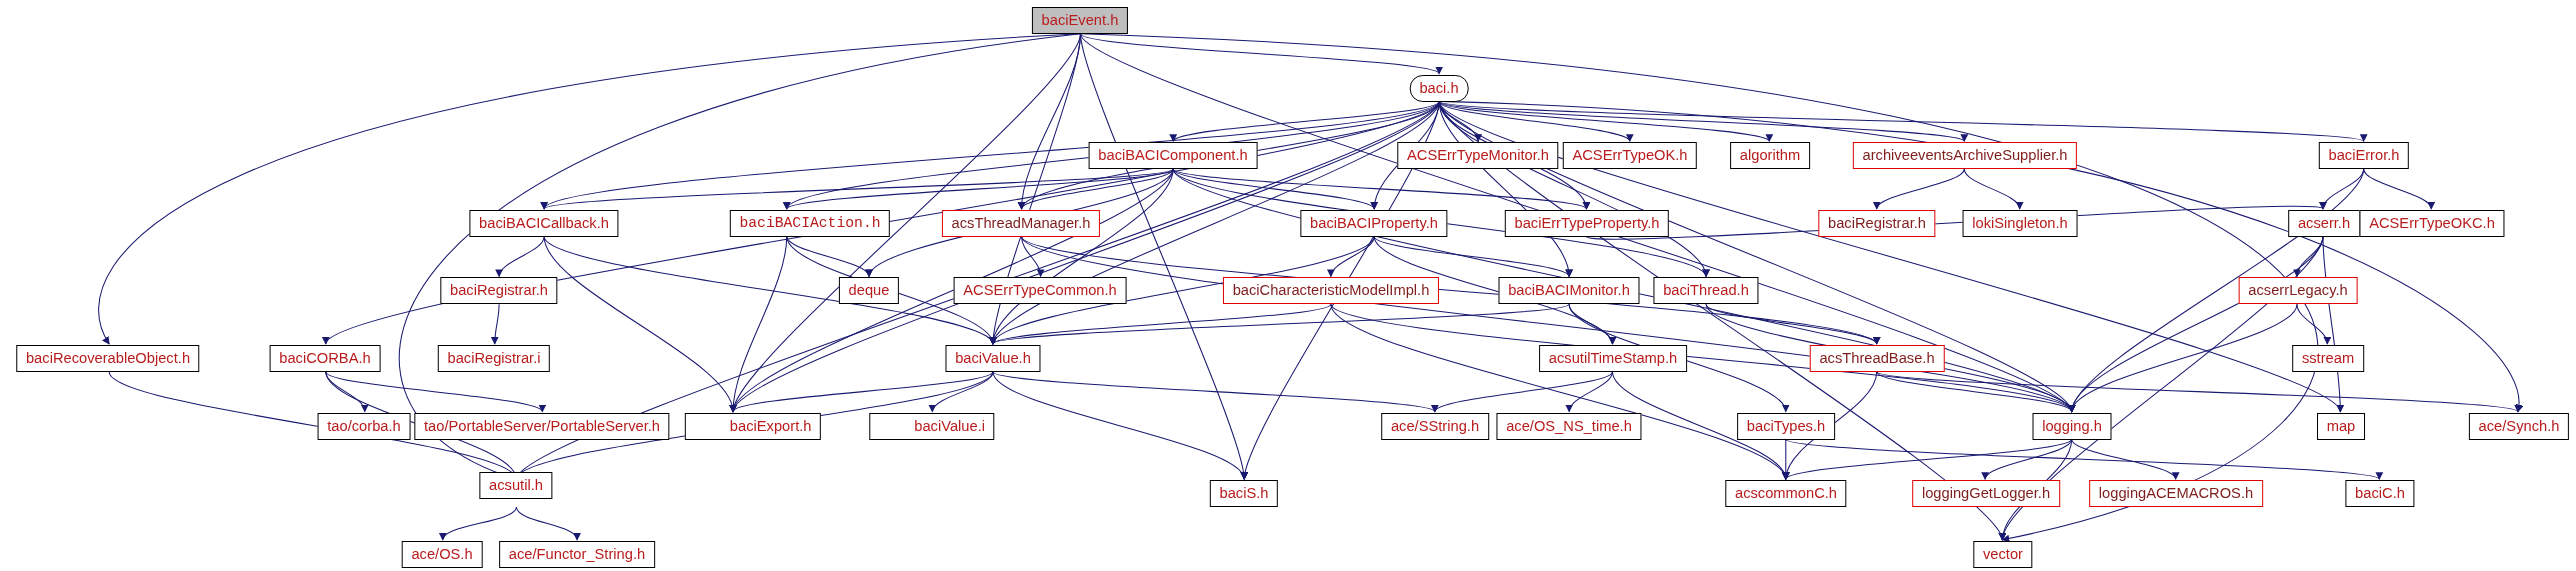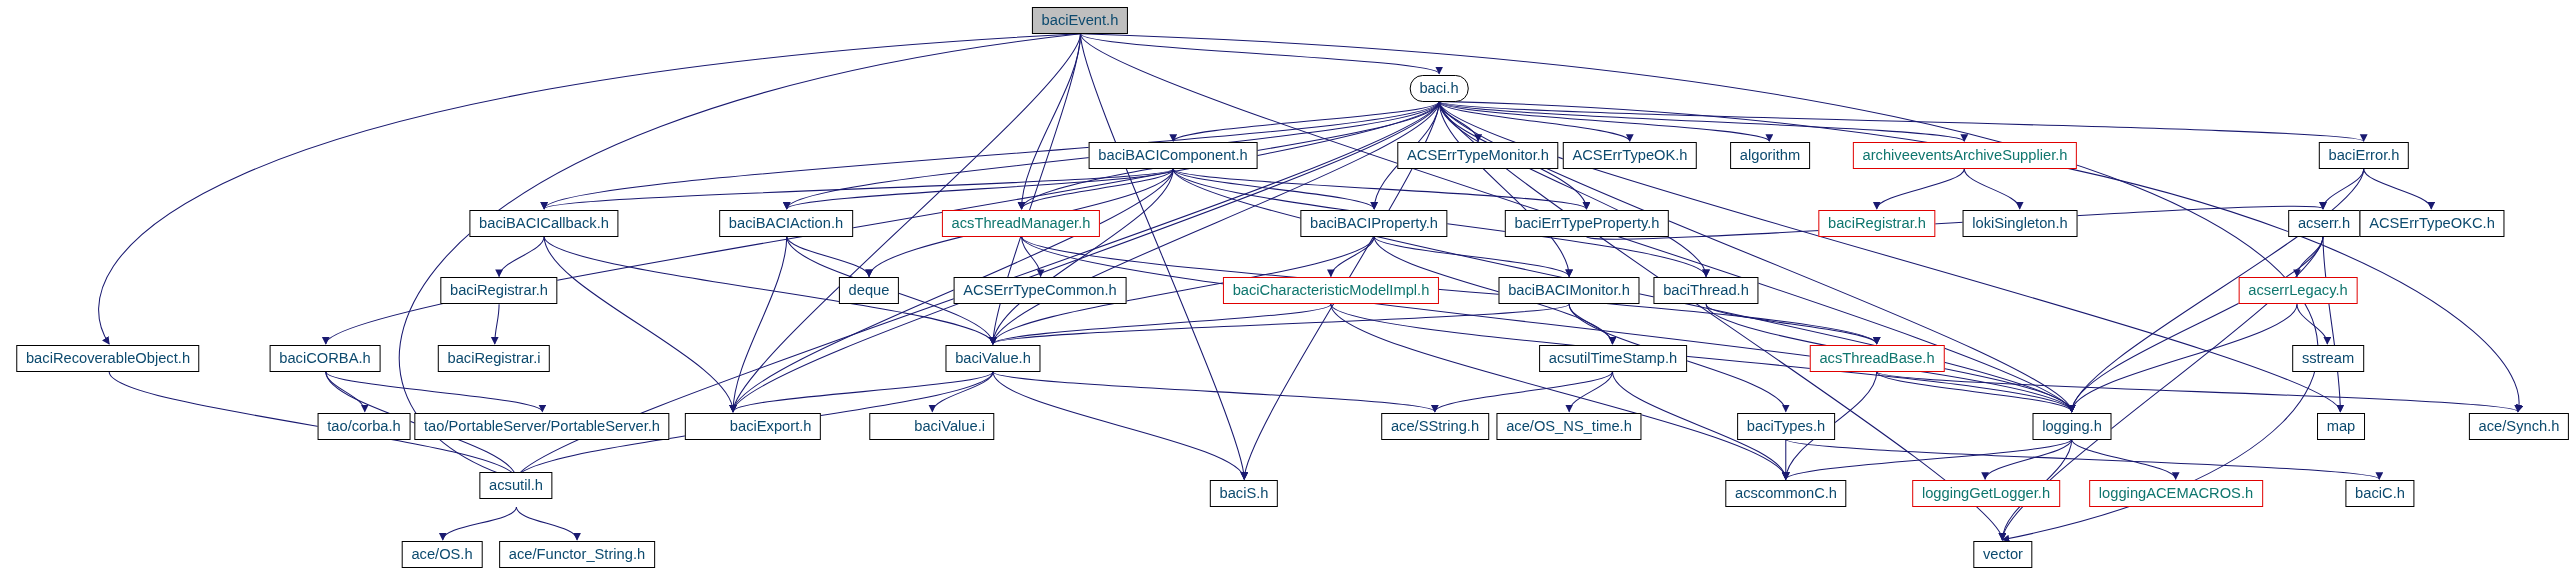--- a/index.html
+++ b/index.html
@@ -19,31 +19,31 @@
   }
   .node {
     position: absolute;
     transform: translateX(-50%);
     border: 0.9px solid #000000;
     background: #ffffff;
     padding: 4.3px 8.7px;
     font-size: 14.7px;
     line-height: 1.1;
     white-space: nowrap;
-    color: #0c4a6e;
+    color: #b91c1c;
     box-sizing: border-box;
     cursor: pointer;
   }
   .node.root {
     background: #bfbfbf;
     cursor: default;
   }
   .node.truncated {
     border-color: #e00000;
-    color: #0f766e;
+    color: #7f1d1d;
   }
   .edge {
     fill: none;
     stroke: #191970;
     stroke-width: 1.2;
   }
 </style>
 </head>
 <body>
 
@@ -158,21 +158,21 @@
 
 <div class="node root" style="left: 1080px; top: 7px;"><span>baciEvent.h</span></div>
     <div class="node normal" style="left: 1439px; top: 75px; border-radius: 13px;"><span>baci.h</span></div>
     <div class="node normal" style="left: 1173px; top: 142px;"><span>baciBACIComponent.h</span></div>
     <div class="node normal" style="left: 1478px; top: 142px;"><span>ACSErrTypeMonitor.h</span></div>
     <div class="node normal" style="left: 1630px; top: 142px;"><span>ACSErrTypeOK.h</span></div>
     <div class="node normal" style="left: 1770px; top: 142px;"><span>algorithm</span></div>
     <div class="node truncated" style="left: 1965px; top: 142px;"><span>archiveeventsArchiveSupplier.h</span></div>
     <div class="node normal" style="left: 2364px; top: 142px;"><span>baciError.h</span></div>
     <div class="node normal" style="left: 544px; top: 210px;"><span>baciBACICallback.h</span></div>
-    <div class="node normal" style="left: 786px; top: 210px;"><span>baciBACIAction.h</span></div>
+    <div class="node normal" style="left: 810px; top: 210px; font-family: Liberation Mono, monospace;"><span>baciBACIAction.h</span></div>
     <div class="node truncated" style="left: 1021px; top: 210px;"><span>acsThreadManager.h</span></div>
     <div class="node normal" style="left: 1374px; top: 210px;"><span>baciBACIProperty.h</span></div>
     <div class="node normal" style="left: 1587px; top: 210px;"><span>baciErrTypeProperty.h</span></div>
     <div class="node truncated" style="left: 1877px; top: 210px;"><span>baciRegistrar.h</span></div>
     <div class="node normal" style="left: 2020px; top: 210px;"><span>lokiSingleton.h</span></div>
     <div class="node normal" style="left: 2324px; top: 210px;"><span>acserr.h</span></div>
     <div class="node normal" style="left: 2432px; top: 210px;"><span>ACSErrTypeOKC.h</span></div>
     <div class="node normal" style="left: 499px; top: 277px;"><span>baciRegistrar.h</span></div>
     <div class="node normal" style="left: 869px; top: 277px;"><span>deque</span></div>
     <div class="node normal" style="left: 1040px; top: 277px;"><span>ACSErrTypeCommon.h</span></div>

